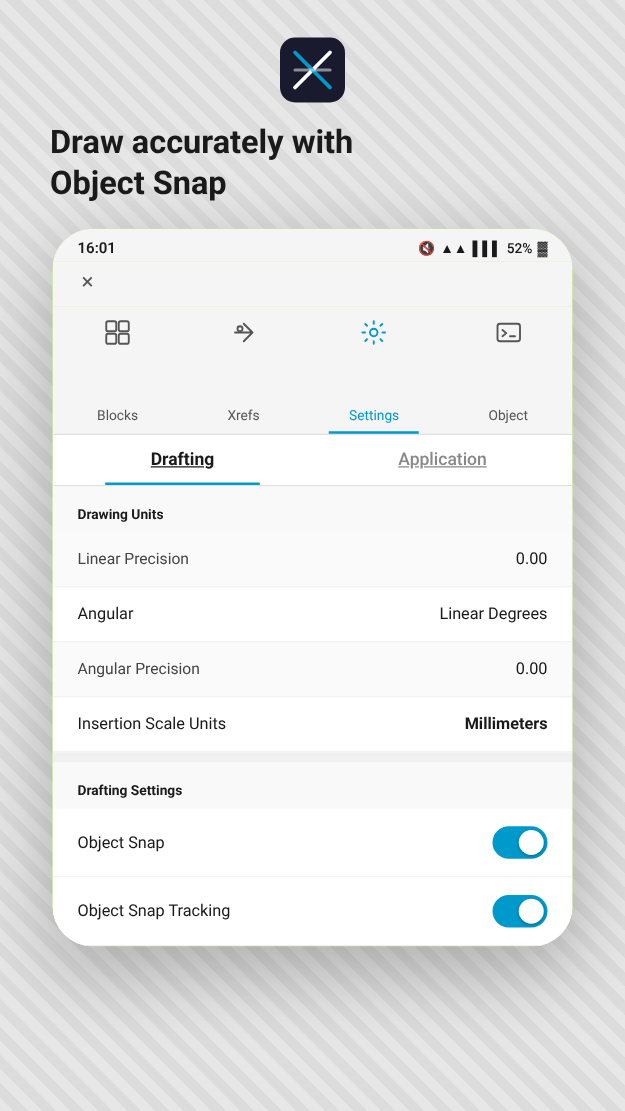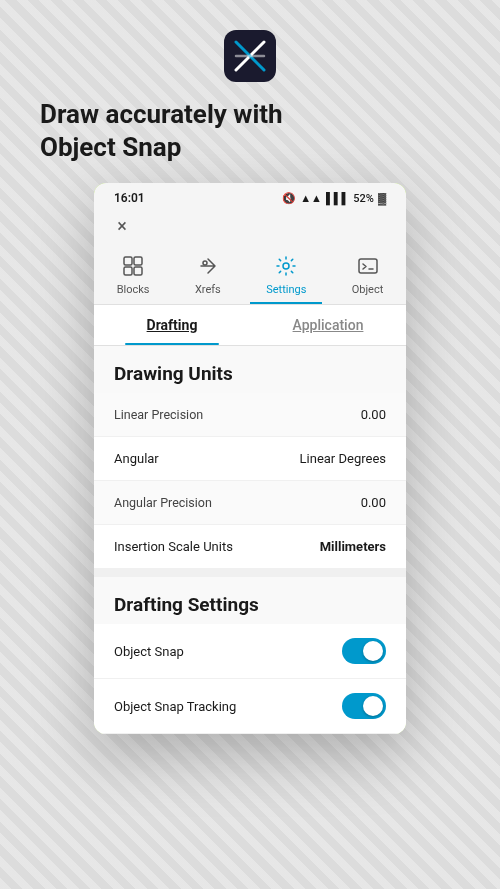--- a/index.html
+++ b/index.html
@@ -51,23 +51,23 @@
       font-weight: 700;
       color: #1a1a1a;
       line-height: 1.25;
     }
 
     
     .phone-mockup {
       position: relative;
       z-index: 2;
       margin: 0 auto;
-      width: 312px;
+      width: 416px;
       background: #bef264;
-      border-radius: 12px;
+      border-radius: 32px;
       box-shadow: 0 20px 60px rgba(0,0,0,0.25);
       overflow: hidden;
     }
 
     
     .status-bar {
       background: #f5f5f5;
       padding: 8px 20px 4px;
       display: flex;
       justify-content: space-between;
@@ -135,20 +135,21 @@
       height: 26px;
       display: flex;
       align-items: center;
       justify-content: center;
       color: #555;
     }
     .tab-nav-item.active .tab-nav-icon { color: #0099cc; }
     .tab-nav-label {
       font-size: 11px;
       color: #555;
+      margin-top: 43px;
     }
     .tab-nav-item.active .tab-nav-label { color: #0099cc; }
 
     
     .sub-tabs {
       display: flex;
       background: #ffffff;
       border-bottom: 1px solid #e0e0e0;
     }
     .sub-tab {
@@ -179,21 +180,21 @@
     
     .content-area {
       background: #f9f9f9;
       padding: 0;
       overflow-y: auto;
       max-height: 480px;
     }
 
     
     .section-heading {
-      font-size: 19px;
+      font-size: 11px;
       font-weight: 700;
       color: #1a1a1a;
       padding: 16px 20px 8px;
       background: #f9f9f9;
     }
 
     
     .settings-row {
       background: #ffffff;
       display: flex;

